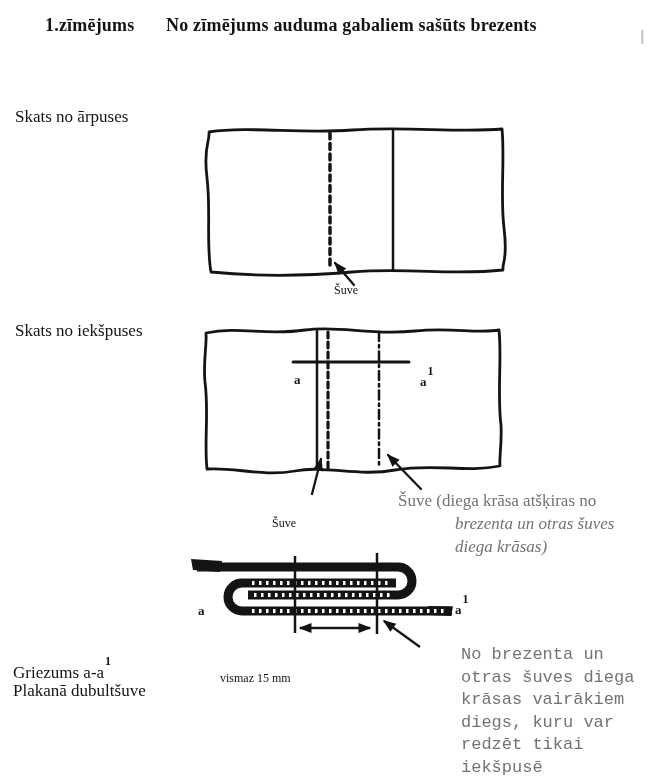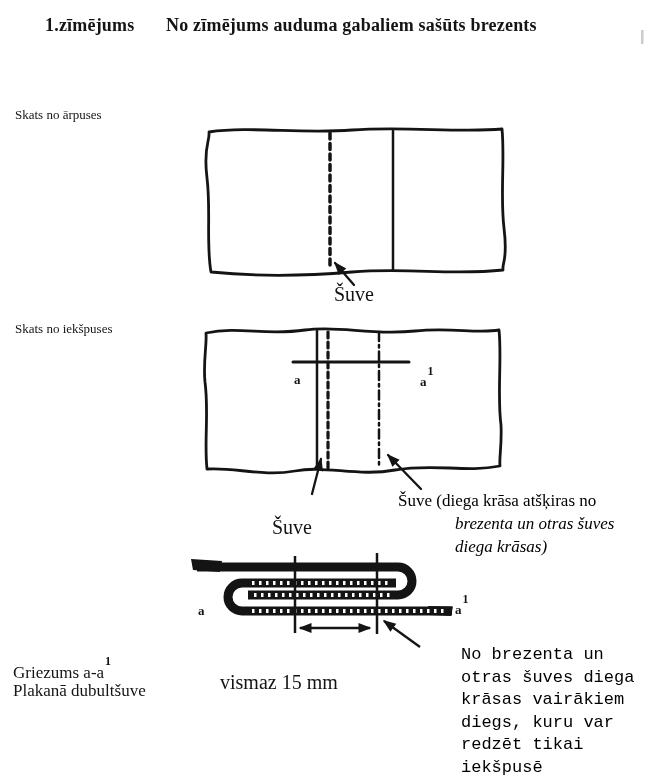--- a/index.html
+++ b/index.html
@@ -5,24 +5,24 @@
   * { margin:0; padding:0; box-sizing:border-box; }
   html,body { background:#e8e8e8; }
   .page {
     position:relative; width:650px; height:782px; background:#ffffff;
     font-family:"Liberation Serif","DejaVu Serif",serif; color:#141414;
     overflow:hidden; margin:0 auto;padding-left:40px;
   }
   .art { position:absolute; left:0; top:0; }
   .t { position:absolute; white-space:nowrap; color:#141414; }
   .title-row { font-weight:bold; font-size:18px; letter-spacing:.2px; }
-  .h { font-size:13px; }
-  .callout { font-size:20px; }
+  .h { font-size:17px; }
+  .callout { font-size:12px; }
   .small-pt { font-size:13px; font-weight:bold; }
-  .note { position:absolute; font-size:17px; line-height:23px; color:#000000; }
+  .note { position:absolute; font-size:17px; line-height:23px; color:#737373; }
   .note .ln { white-space:nowrap; }
   .indent { padding-left:57px;font-style:italic; }
   sup.s1 { font-size:12px; position:relative; top:-6px; left:1px; font-weight:bold; }
   .cap { font-size:17px; line-height:23px; }
 </style>
 </head>
 <body>
 
 <div class="page">
 

